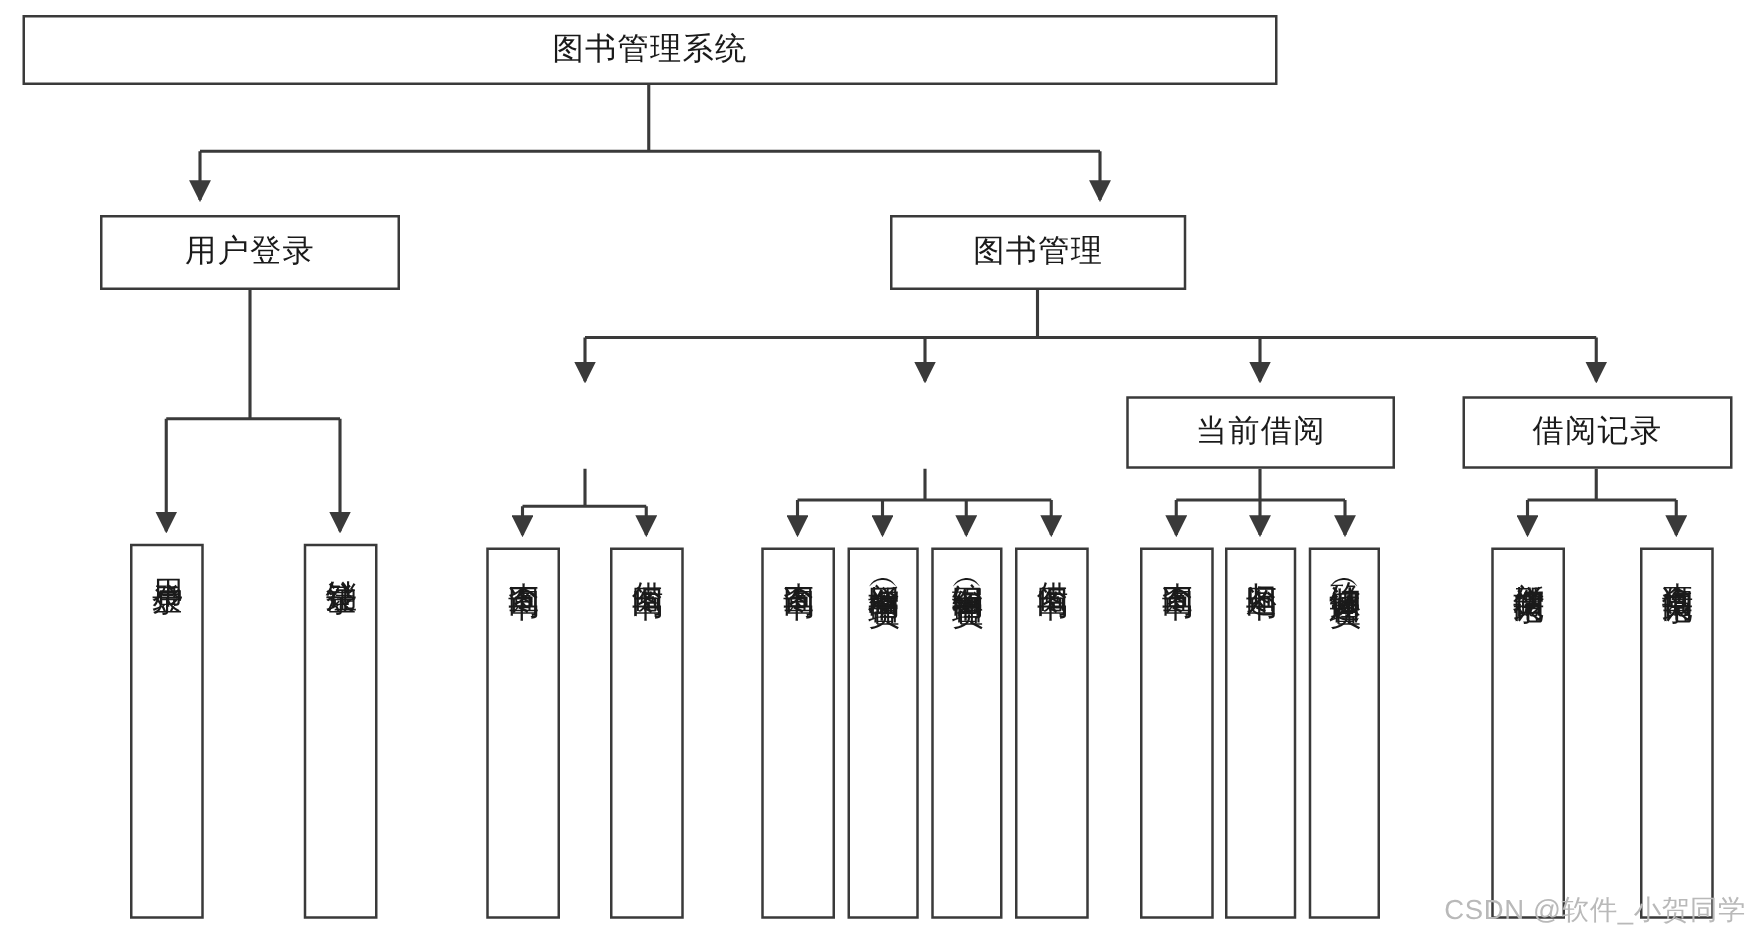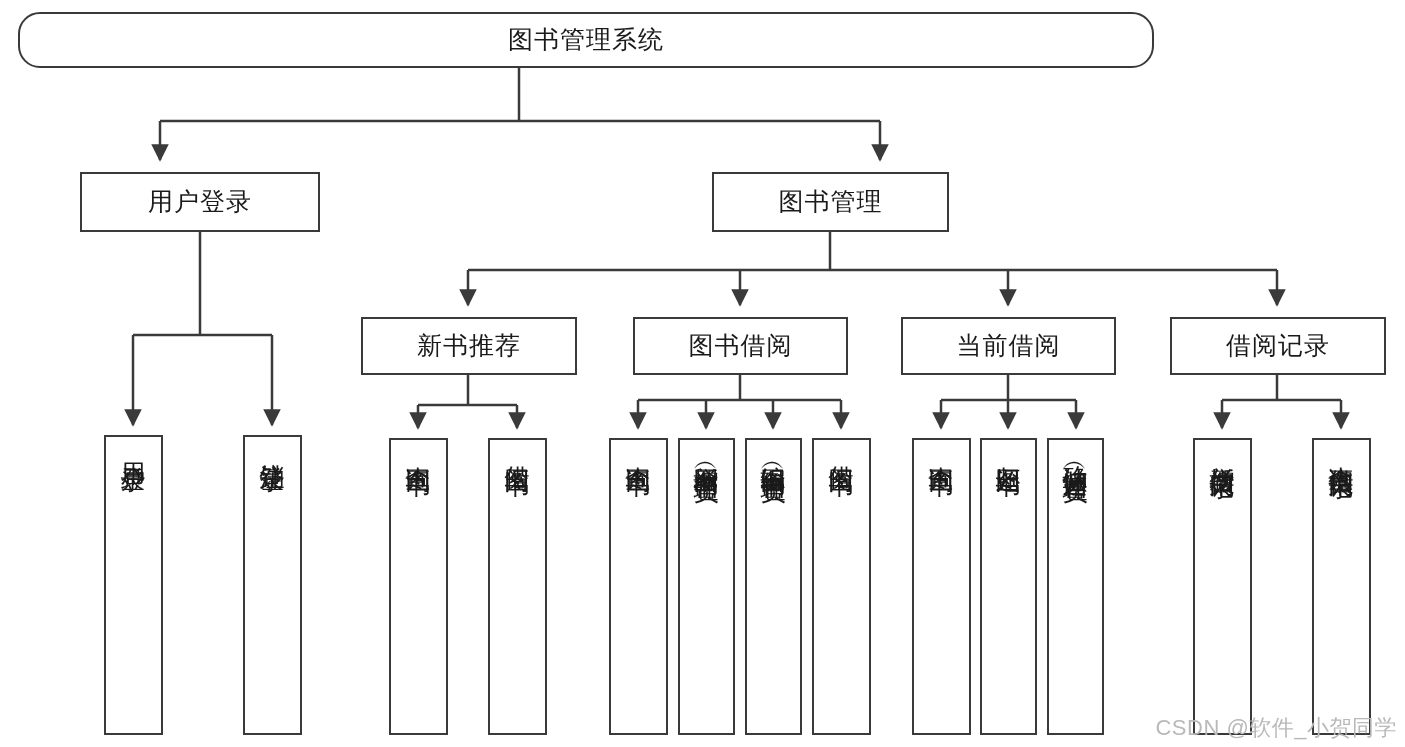--- a/index.html
+++ b/index.html
@@ -117,37 +117,31 @@
       <path d="M 1008 400 L 1008 428" marker-end="url(#arrow)"></path>
       <path d="M 1076 400 L 1076 428" marker-end="url(#arrow)"></path>
 
       <path d="M 1277 375 L 1277 400"></path>
       <path d="M 1222 400 L 1341 400"></path>
       <path d="M 1222 400 L 1222 428" marker-end="url(#arrow)"></path>
       <path d="M 1341 400 L 1341 428" marker-end="url(#arrow)"></path>
     </g>
   </svg>
 
-  <div class="node horiz root" style="left:18px; top:12px; width:1136px; height:56px;border-radius:22px;">
+  <div class="node horiz root" style="left:18px; top:12px; width:1004px; height:56px;">
     <span>图书管理系统</span>
   </div>
 
   <div class="node horiz" style="left:80px; top:172px; width:240px; height:60px;">
     <span>用户登录</span>
   </div>
   <div class="node horiz" style="left:712px; top:172px; width:237px; height:60px;justify-content:center;">
     <span>图书管理</span>
   </div>
 
-  <div class="node horiz" style="left:361px; top:317px; width:216px; height:58px;">
-    <span>新书推荐</span>
-  </div>
-  <div class="node horiz" style="left:633px; top:317px; width:215px; height:58px;">
-    <span>图书借阅</span>
-  </div>
   <div class="node horiz" style="left:901px; top:317px; width:215px; height:58px;">
     <span>当前借阅</span>
   </div>
   <div class="node horiz" style="left:1170px; top:317px; width:216px; height:58px;">
     <span>借阅记录</span>
   </div>
 
   <div class="node vert" style="left:104px; top:435px; width:59px; height:300px;">
     <span class="vlabel">用户登录</span>
   </div>

